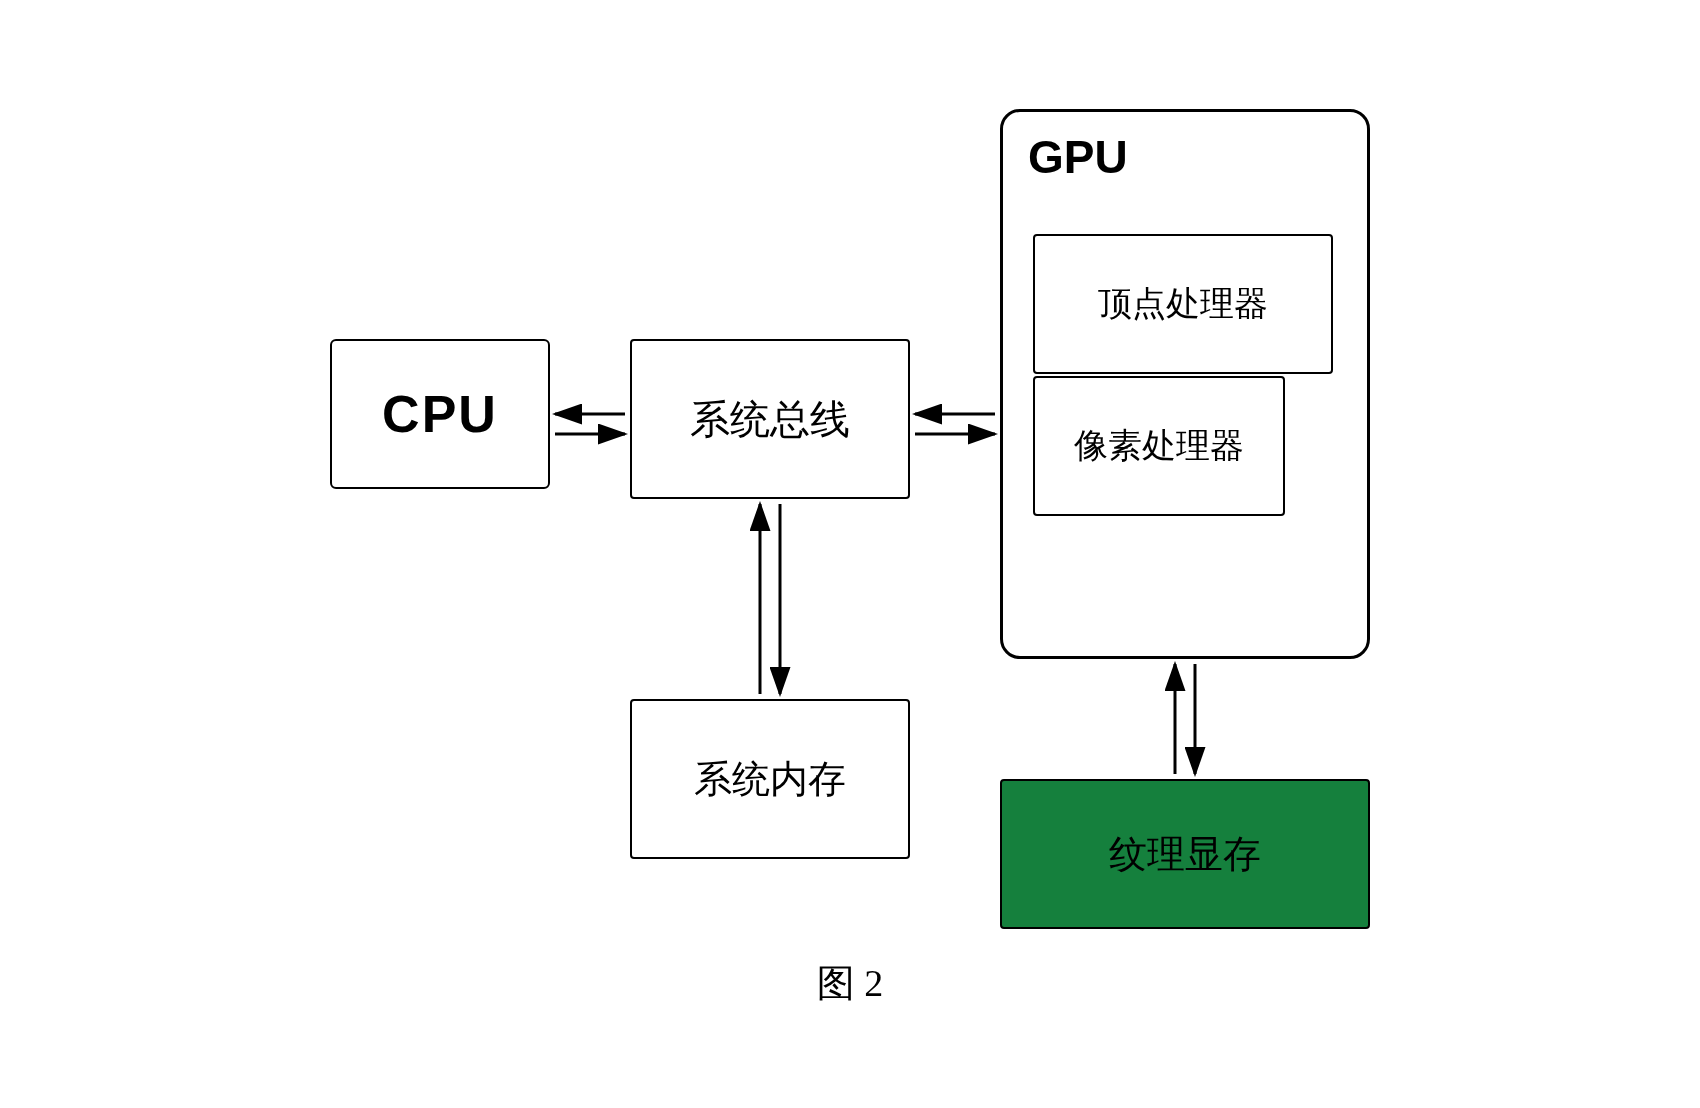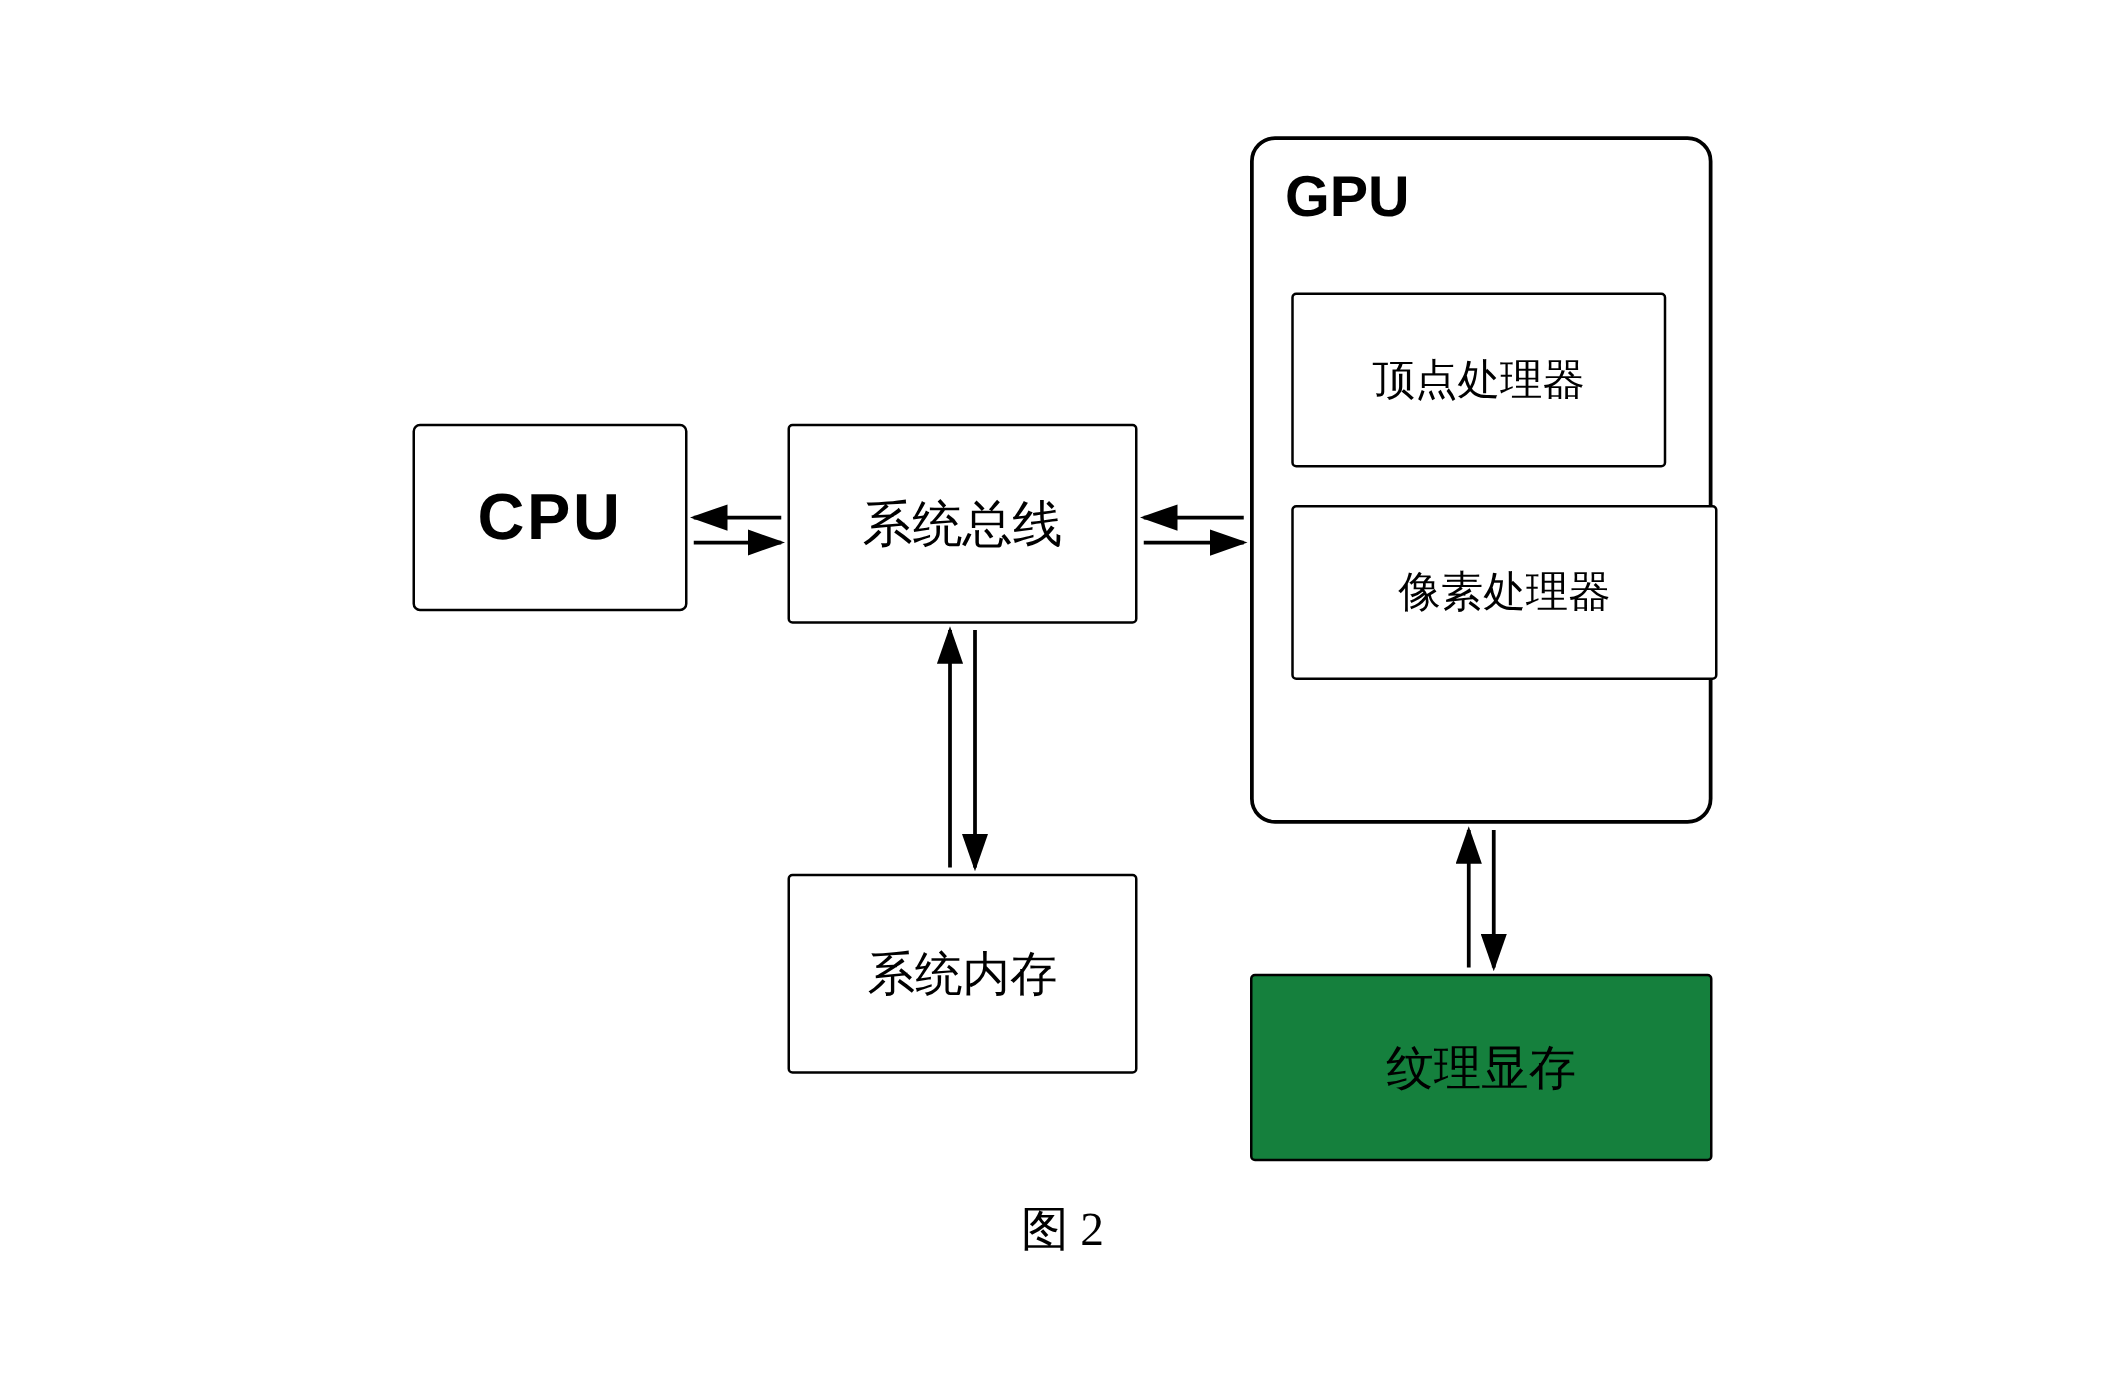--- a/index.html
+++ b/index.html
@@ -105,23 +105,23 @@
       justify-content: center;
       margin-top: 32px;
     }
 
     .vertex-box .label {
       font-size: 34px;
     }
 
     .pixel-box {
       position: absolute;
-      top: 292px;
+      top: 264px;
       left: 30px;
-      width: 341px;
+      width: 252px;
       height: 140px;
       border: 2px solid #000;
       border-radius: 4px;
       background: #fff;
       display: flex;
       align-items: center;
       justify-content: center;
     }
 
     .pixel-box .label {

